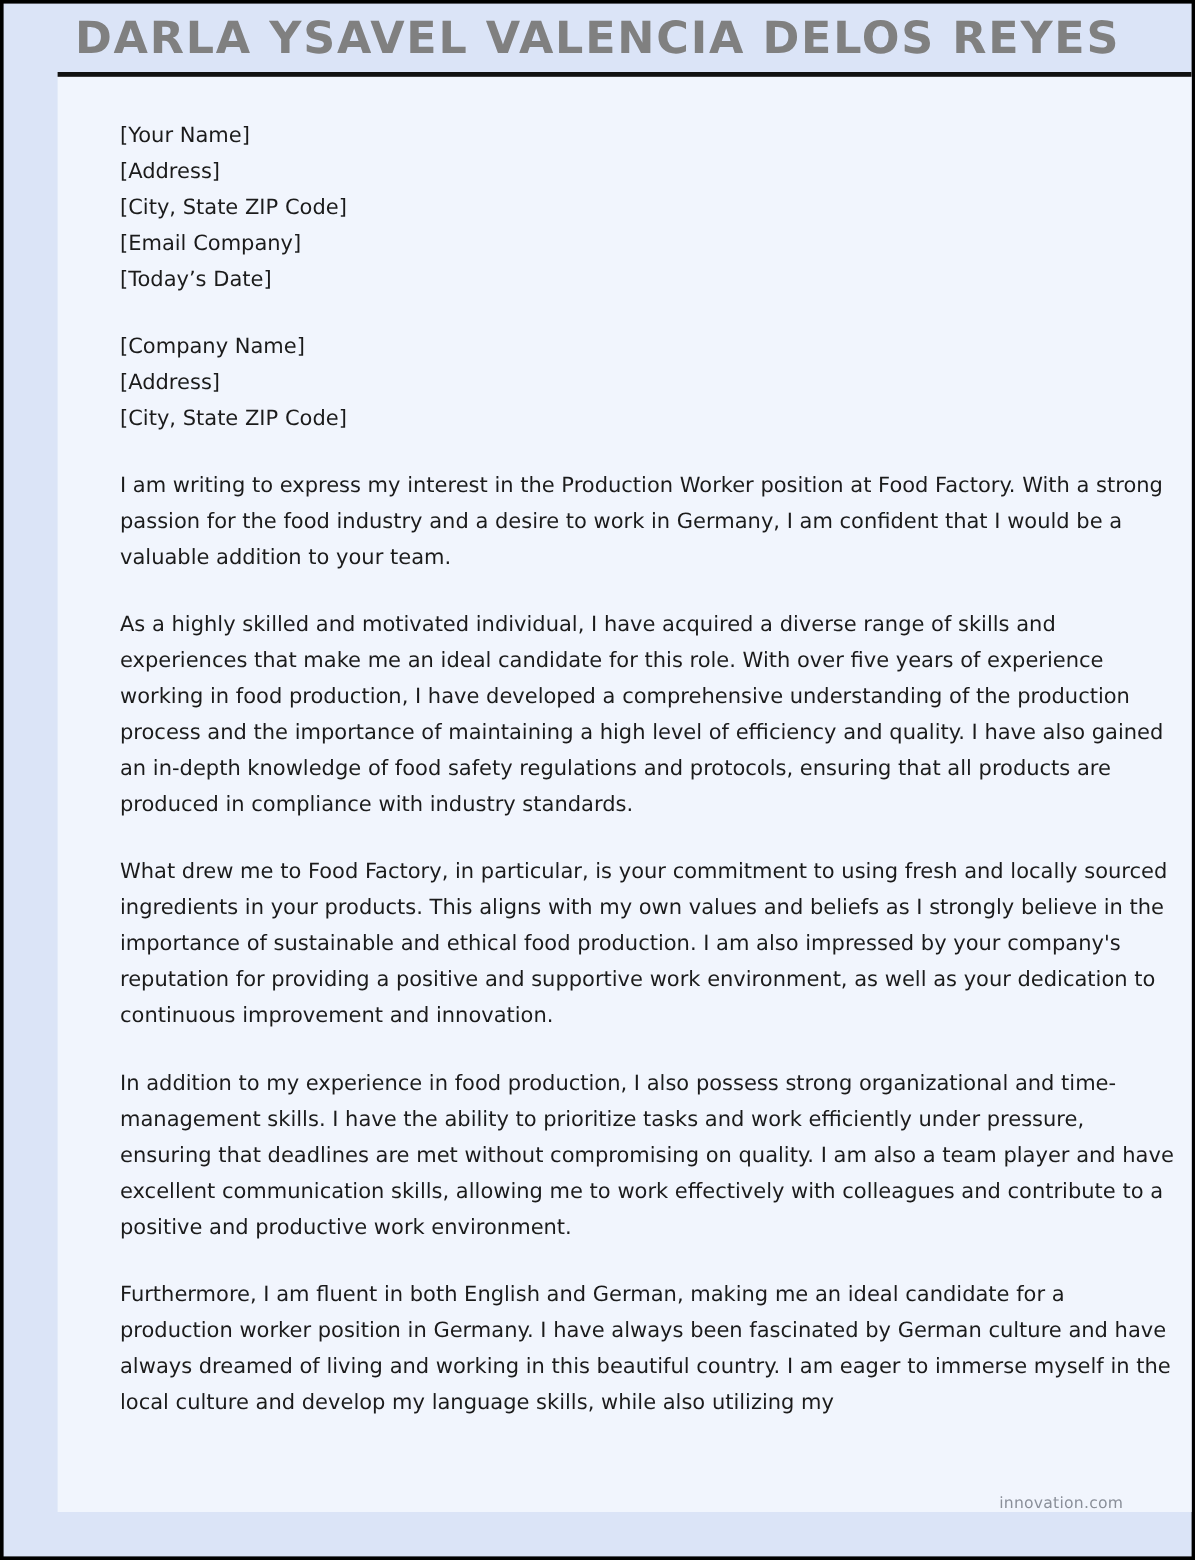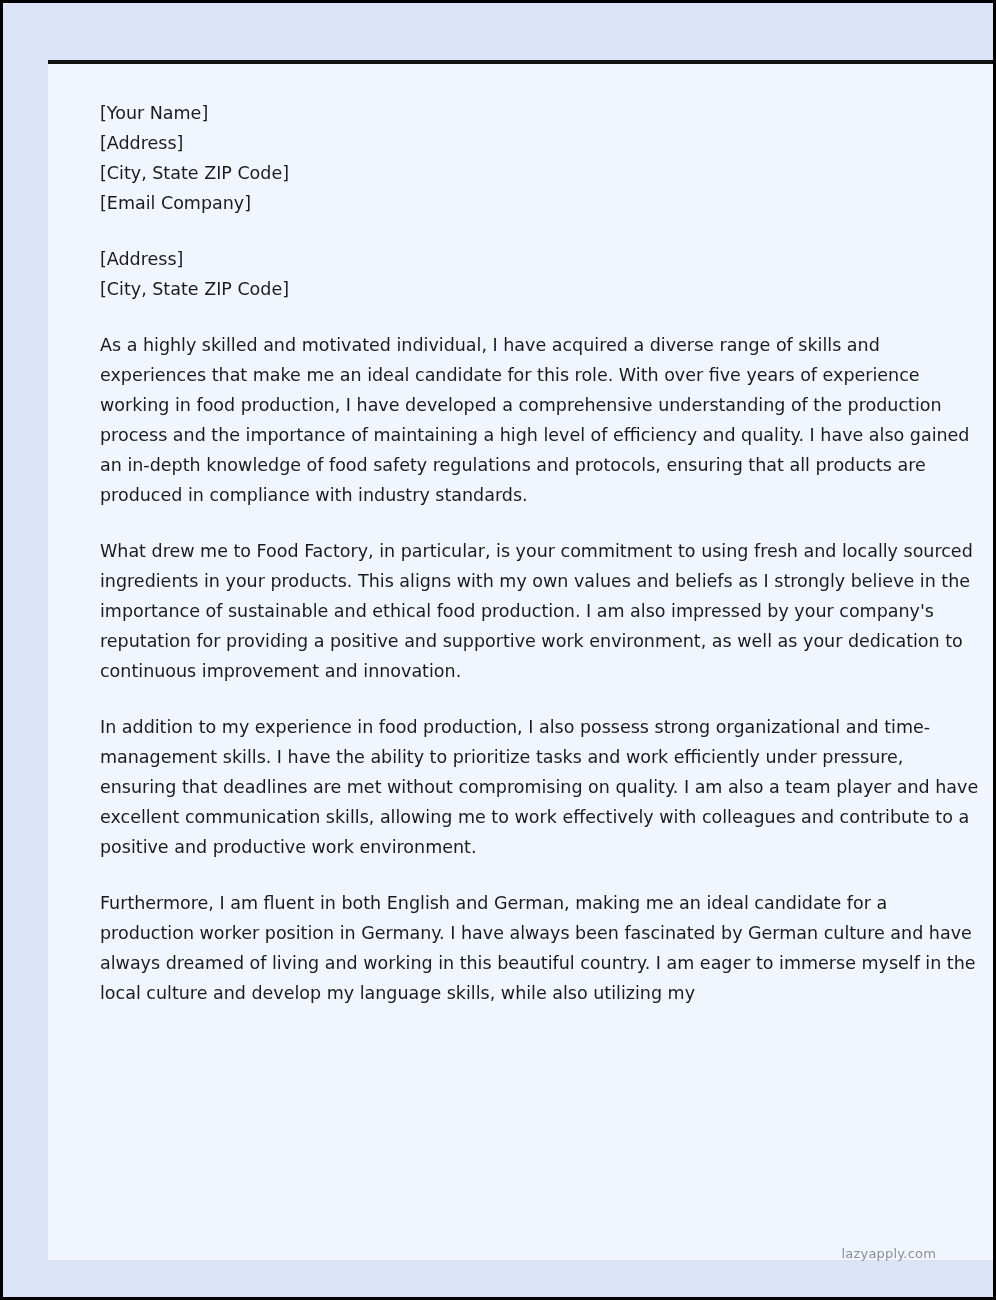--- a/index.html
+++ b/index.html
@@ -82,38 +82,44 @@
     color: #8a8f99;
     font-family: "DejaVu Sans", sans-serif;
     letter-spacing: 0.2px;
   }
 </style>
 </head>
 <body>
 
 <div class="page">
 
+  <div class="header">
+    <div class="header-title">DARLA YSAVEL VALENCIA DELOS REYES</div>
+  </div>
 
   <div class="letter-sheet">
 
     <div class="block">
       <div class="line">[Your Name]</div>
       <div class="line">[Address]</div>
       <div class="line">[City, State ZIP Code]</div>
       <div class="line">[Email Company]</div>
+      <div class="line">[Today’s Date]</div>
     </div>
 
     <div class="block">
+      <div class="line">[Company Name]</div>
       <div class="line">[Address]</div>
       <div class="line">[City, State ZIP Code]</div>
     </div>
 
 
+    <p class="para">I am writing to express my interest in the Production Worker position at Food Factory. With a strong passion for the food industry and a desire to work in Germany, I am confident that I would be a valuable addition to your team.</p>
     <p class="para">As a highly skilled and motivated individual, I have acquired a diverse range of skills and experiences that make me an ideal candidate for this role. With over five years of experience working in food production, I have developed a comprehensive understanding of the production process and the importance of maintaining a high level of efficiency and quality. I have also gained an in-depth knowledge of food safety regulations and protocols, ensuring that all products are produced in compliance with industry standards.</p>
     <p class="para">What drew me to Food Factory, in particular, is your commitment to using fresh and locally sourced ingredients in your products. This aligns with my own values and beliefs as I strongly believe in the importance of sustainable and ethical food production. I am also impressed by your company's reputation for providing a positive and supportive work environment, as well as your dedication to continuous improvement and innovation.</p>
     <p class="para">In addition to my experience in food production, I also possess strong organizational and time-management skills. I have the ability to prioritize tasks and work efficiently under pressure, ensuring that deadlines are met without compromising on quality. I am also a team player and have excellent communication skills, allowing me to work effectively with colleagues and contribute to a positive and productive work environment.</p>
     <p class="para">Furthermore, I am fluent in both English and German, making me an ideal candidate for a production worker position in Germany. I have always been fascinated by German culture and have always dreamed of living and working in this beautiful country. I am eager to immerse myself in the local culture and develop my language skills, while also utilizing my</p>
 
   </div>
 
-  <div class="watermark">lazyapply.com</div>
+  <div class="watermark">innovation.com</div>
 
 </div>
 
 </body></html>

